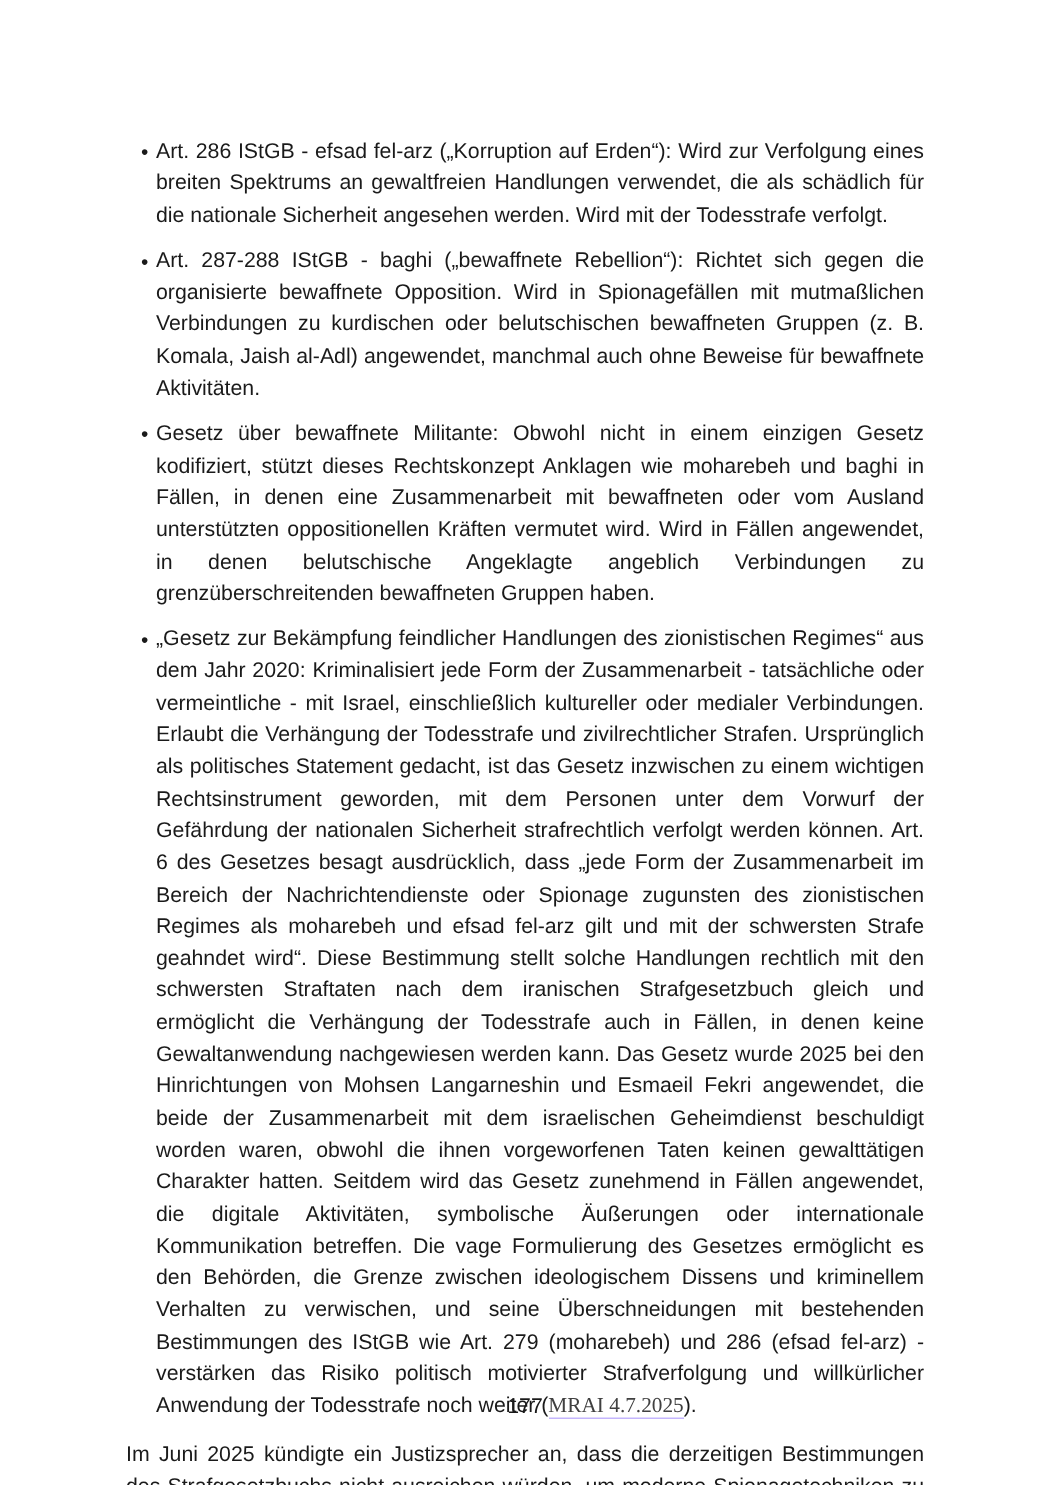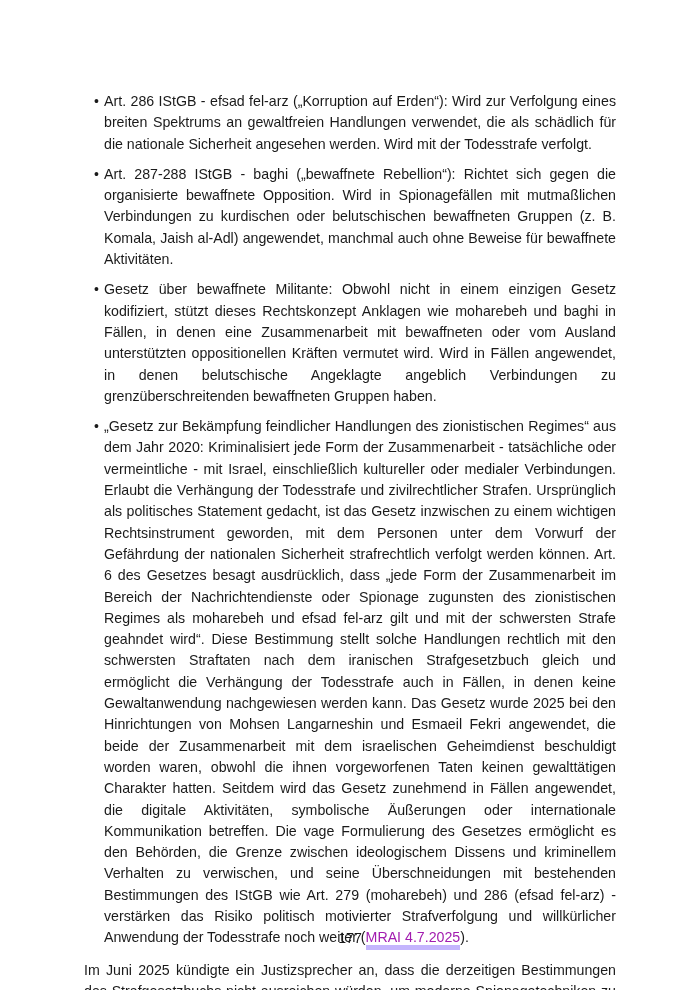--- a/index.html
+++ b/index.html
@@ -38,23 +38,24 @@
       position: absolute;
       left: 10px;
       top: 0;
       font-size: 14px;
     }
     p.para {
       margin: 11px 0 0 0;
       text-align: justify;
     }
     a.ref {
-      color: #a21caf;
+      color: #404040;
       text-decoration: none;
-      border-bottom: 5px solid #c4b5fd;
+      border-bottom: 1px solid #c4b5fd;
+      font-family: Liberation Serif, serif;
     }
     .page-number {
       position: absolute;
       top: 928px;
       left: 0;
       width: 700px;
       text-align: center;
       font-size: 14.2px;
       color: #1a1a1a;
     }

